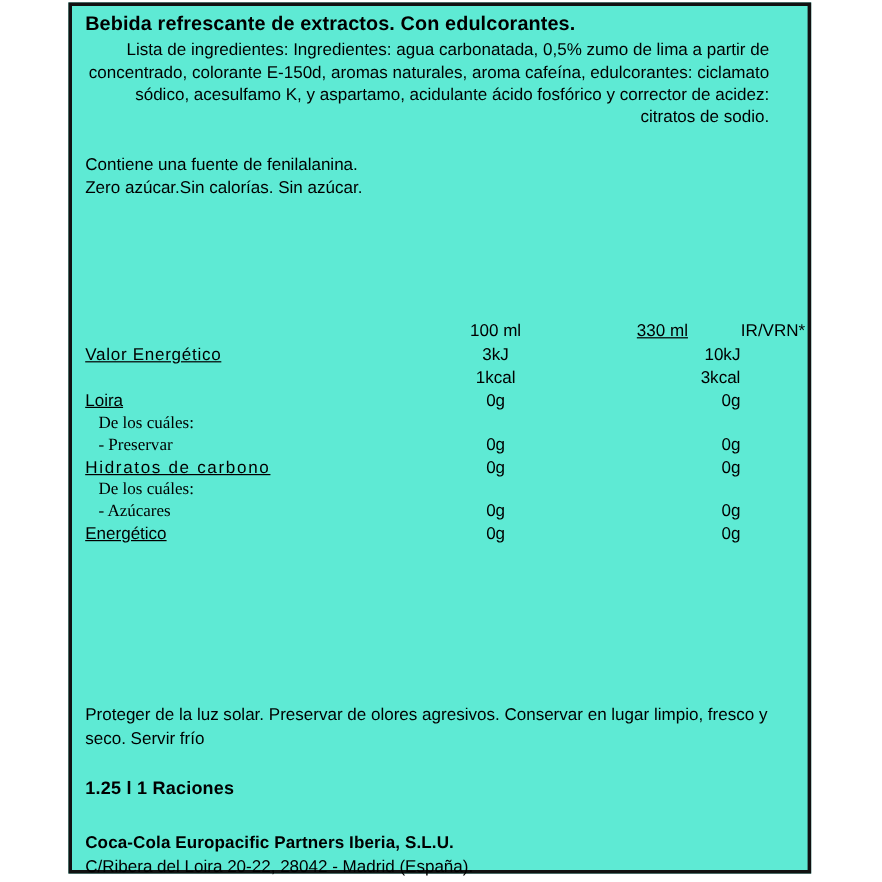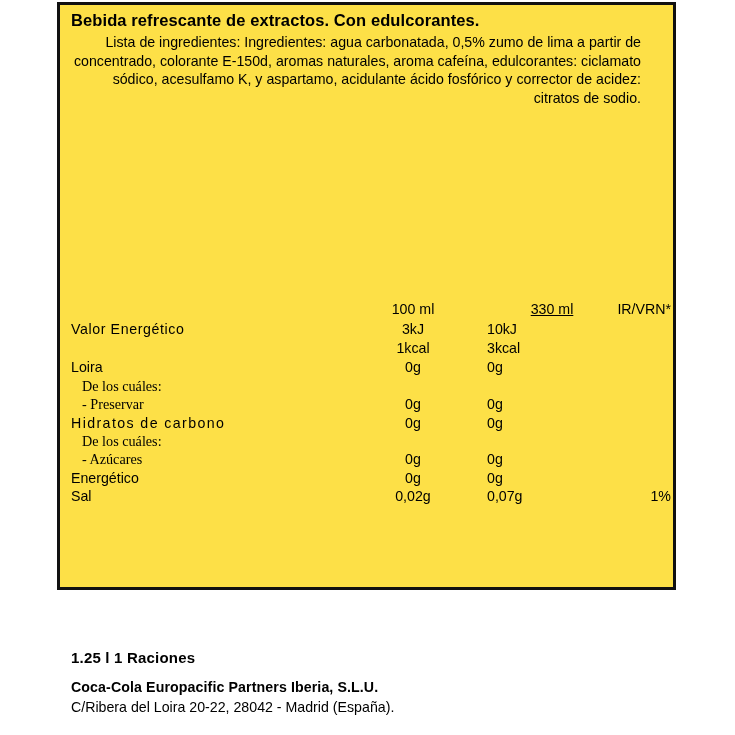--- a/index.html
+++ b/index.html
@@ -13,24 +13,24 @@
     font-family: "Liberation Sans", sans-serif;
     color: #000000;
     overflow: hidden;
   }
 
   #label-panel {
     position: absolute;
     left: 57px;
     top: 2px;
     width: 619px;
-    height: 588px;
+    height: 726px;
     border: 3px solid #111111;
     box-sizing: border-box;
-    background: #fde047;
+    background: #5eead4;
   }
 
   .inner {
     position: absolute;
     left: 11px;
     top: 5px;
     right: 8px;
     bottom: 0;
   }
 
@@ -65,37 +65,36 @@
     left: 0px;
     top: 255px;
     width: 600px;
     font-size: 14.2px;
   }
 
   .ntable {
     border-collapse: collapse;
     width: 600px;
     table-layout: fixed;
-    margin-top: 33px;
   }
   .ntable td {
     padding: 0;
     vertical-align: top;
     line-height: 18px;
     height: 18px;
   }
   .col-name  { width: 268px; }
   .col-100   { width: 148px; text-align: center; }
-  .col-330   { width: 130px; text-align: left; }
+  .col-330   { width: 130px; text-align: right; }
   .col-vrn   { width: 54px;  text-align: right; }
 
   .hdr-row td { height: 22px; line-height: 22px; }
   .hdr-330cell { text-align: center; white-space: nowrap; text-decoration: underline; }
 
-  .name-main   { white-space: nowrap; }
+  .name-main   { white-space: nowrap; text-decoration: underline; }
   .name-indent { padding-left: 11px !important; white-space: nowrap; font-family: Liberation Serif, serif; }
   .wide-track  { letter-spacing: 1.4px; }
   .track-sm    { letter-spacing: 0.6px; }
   .tall-row td { height: 19px; }
 
   
   #storage-text {
     position: absolute;
     left: 0px;
     top: 563px;
@@ -118,33 +117,38 @@
     position: absolute;
     left: 0px;
     top: 667px;
     font-size: 14.2px;
     line-height: 20px;
   }
   #manufacturer-name {
     font-weight: bold;
     letter-spacing: 0.1px;
     white-space: nowrap;
+    margin-top: 16px;
   }
   #manufacturer-address { white-space: nowrap; }
 </style>
 </head>
 <body>
 
 <div id="label-panel">
   <div class="inner">
 
     <h1 id="product-title">Bebida refrescante de extractos. Con edulcorantes.</h1>
 
     <p id="ingredients-text">Lista de ingredientes: Ingredientes: agua carbonatada, 0,5% zumo de lima a partir de concentrado, colorante E-150d, aromas naturales, aroma cafeína, edulcorantes: ciclamato sódico, acesulfamo K, y aspartamo, acidulante ácido fosfórico y corrector de acidez: citratos de sodio.</p>
 
+    <div id="phenylalanine-block">
+      <div>Contiene una fuente de fenilalanina.</div>
+      <div>Zero azúcar.Sin calorías. Sin azúcar.</div>
+    </div>
 
     <div id="nutrition-table">
       <table class="ntable">
         <tbody>
           <tr class="hdr-row">
             <td class="col-name"></td>
             <td class="col-100">100 ml</td>
             <td class="col-330 hdr-330cell">330 ml</td>
             <td class="col-vrn">IR/VRN*</td>
           </tr>
@@ -205,30 +209,25 @@
             <td class="col-vrn"></td>
           </tr>
 
           <tr>
             <td class="col-name name-main">Energético</td>
             <td class="col-100">0g</td>
             <td class="col-330">0g</td>
             <td class="col-vrn"></td>
           </tr>
 
-          <tr>
-            <td class="col-name name-main">Sal</td>
-            <td class="col-100">0,02g</td>
-            <td class="col-330">0,07g</td>
-            <td class="col-vrn">1%</td>
-          </tr>
         </tbody>
       </table>
     </div>
 
+    <p id="storage-text">Proteger de la luz solar. Preservar de olores agresivos. Conservar en lugar limpio, fresco y seco. Servir frío</p>
 
     <div id="volume-servings">1.25 l  1 Raciones</div>
 
     <div id="manufacturer-block">
       <div id="manufacturer-name">Coca-Cola Europacific Partners Iberia, S.L.U.</div>
       <div id="manufacturer-address">C/Ribera del Loira 20-22, 28042 - Madrid (España).</div>
     </div>
 
   </div>
 </div>

